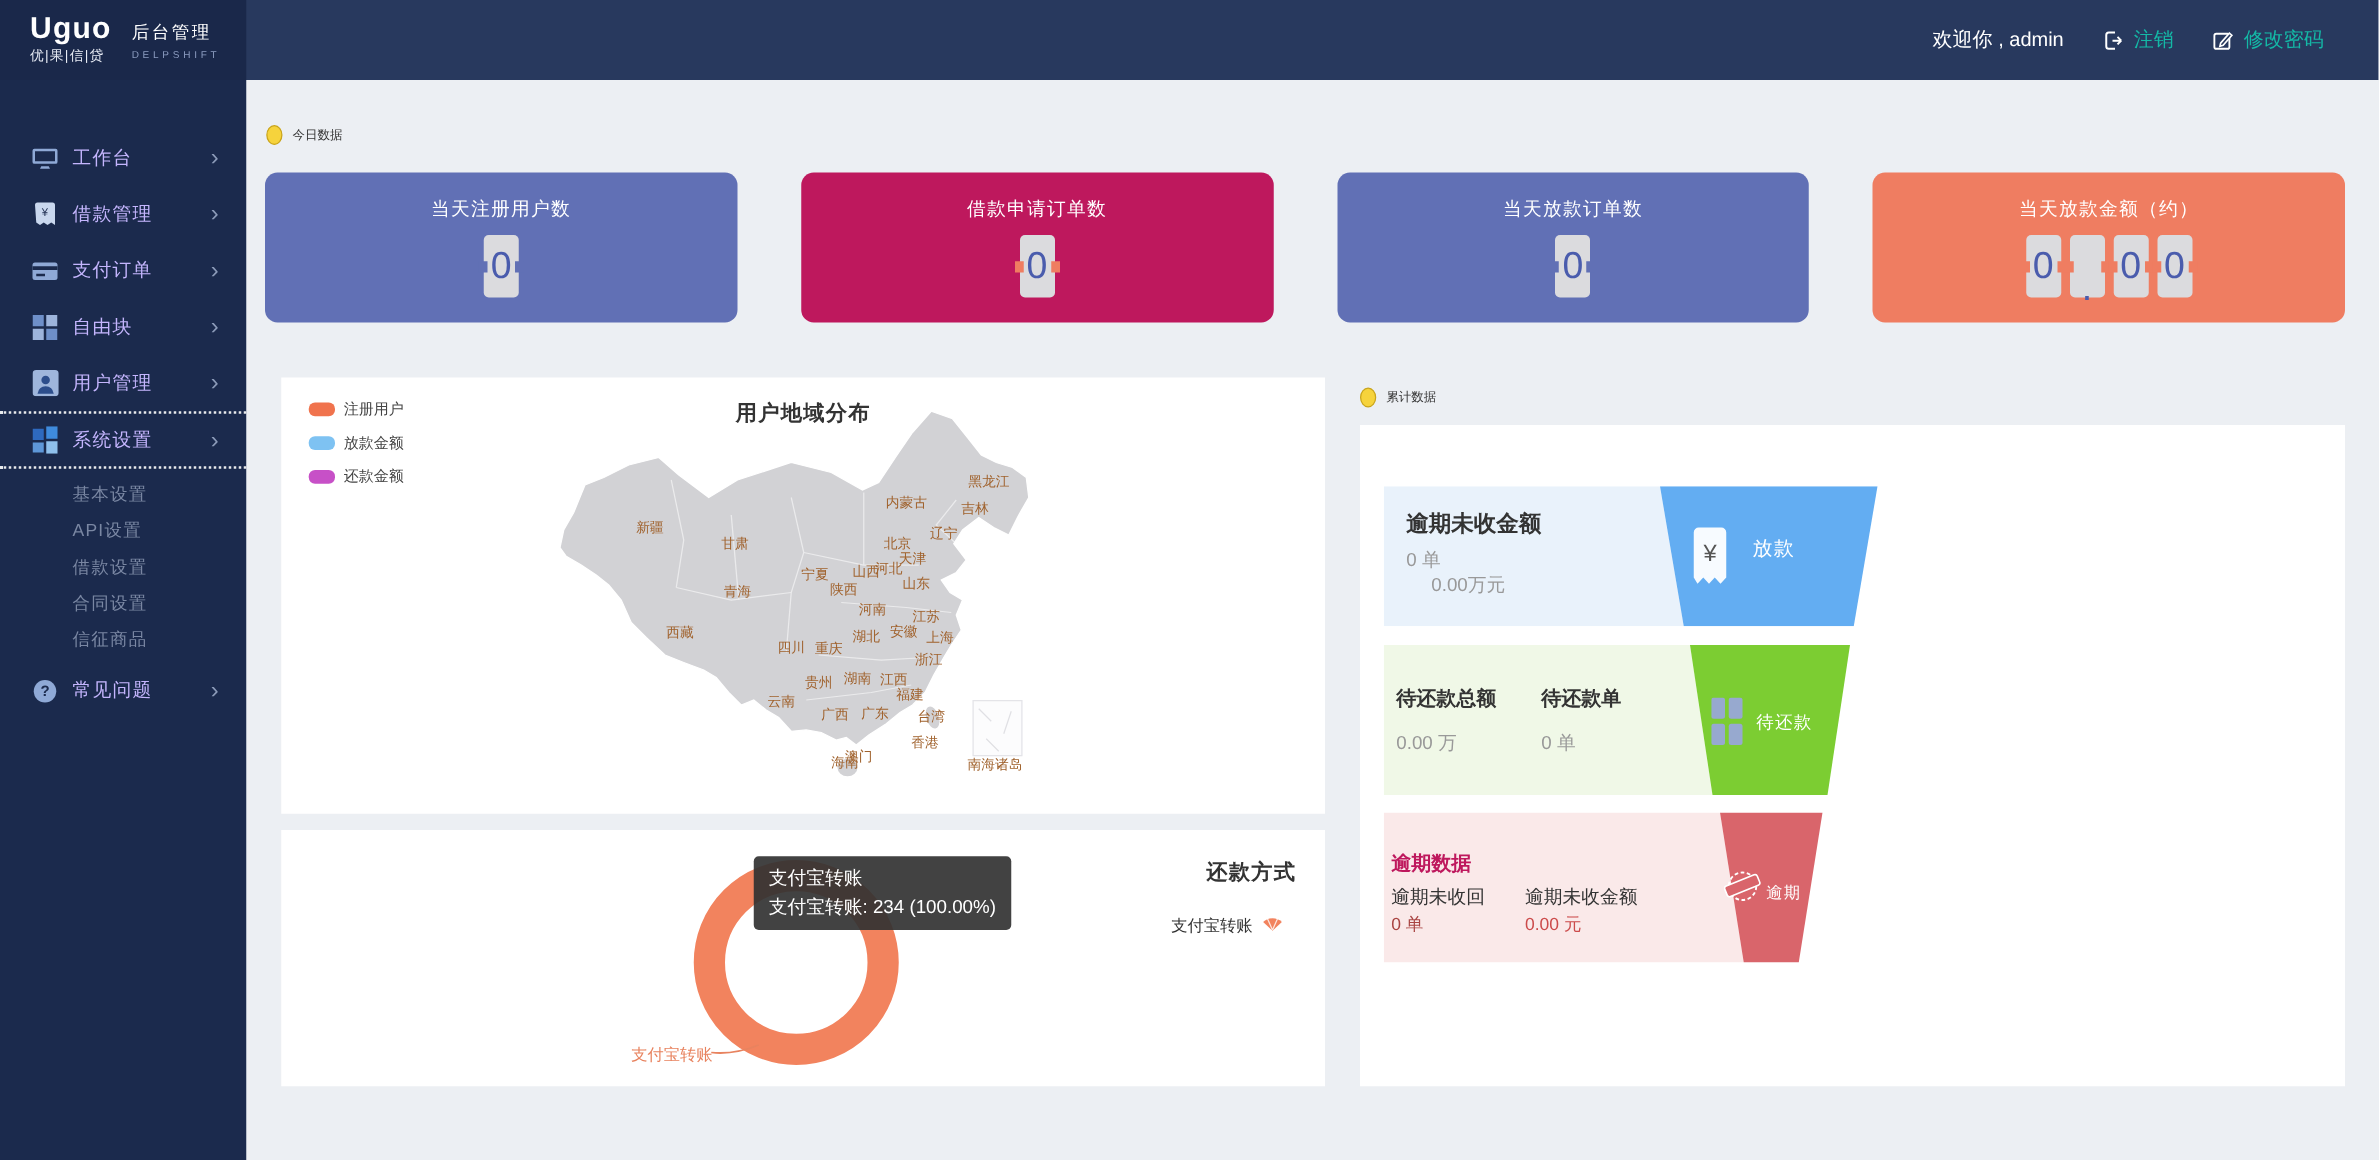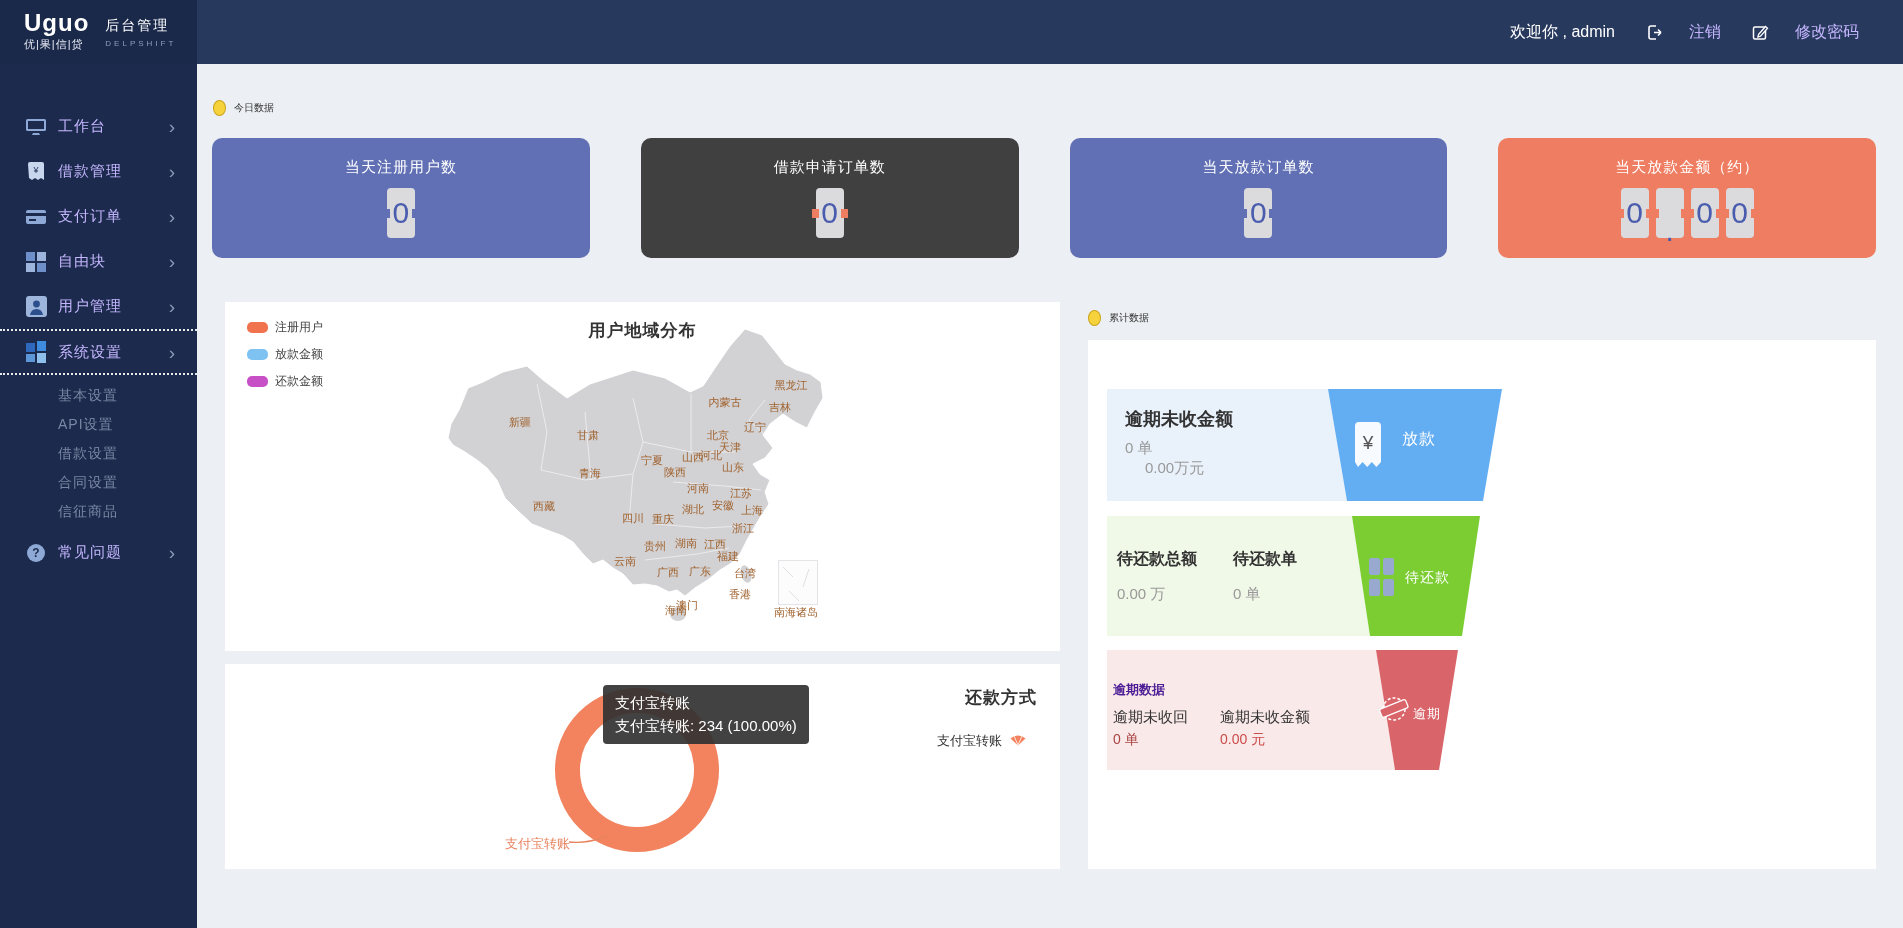--- a/index.html
+++ b/index.html
@@ -9,21 +9,21 @@
 
   
   .topbar { position:absolute; left:0; top:0; width:1903px; height:64px; background:#28395E; }
   .logo-block { position:absolute; left:0; top:0; width:197px; height:64px; background:#1A284A; display:flex; align-items:center; padding-left:24px; }
   .wordmark { color:#fff; font-size:24px; font-weight:bold; letter-spacing:1px; line-height:22px; }
   .wordmark-sub { color:#E8ECF5; font-size:11px; letter-spacing:1px; margin-top:3px; }
   .product { margin-left:16px; }
   .product-name { color:#fff; font-size:14px; letter-spacing:2px; }
   .product-sub { color:#8C9CC0; font-size:8px; letter-spacing:3px; margin-top:4px; }
   .topbar-right { position:absolute; right:44px; top:0; height:64px; display:flex; align-items:center; gap:30px; color:#fff; font-size:16px; }
-  .topbar-item { display:flex; align-items:center; gap:25px; cursor:pointer; color:#c4b5fd; }
+  .topbar-item { display:flex; align-items:center; gap:7px; cursor:pointer; color:#14b8a6; }
   .topbar-item svg { display:block; }
 
   
   .sidebar { position:absolute; left:0; top:64px; width:197px; height:864px; background:#1B2A4D; padding-top:40px; }
   .side-item { position:relative; height:45px; display:flex; align-items:center; cursor:pointer; }
   .side-item .icon { position:absolute; left:25px; width:22px; height:22px; display:flex; align-items:center; justify-content:center; }
   .side-item .lbl { position:absolute; left:58px; color:#c4b5fd; font-size:15px; letter-spacing:1px; }
   .side-item .chev { position:absolute; right:22px; color:#8B9AB8; font-size:19px; line-height:1; font-weight:400; }
   .side-item.selected { border-top:2px dotted rgba(255,255,255,.9); border-bottom:2px dotted rgba(255,255,255,.9); height:46px; }
   .submenu { padding:6px 0 4px 0; }
@@ -211,21 +211,21 @@
       <div class="stat-card" style="background: rgb(97, 112, 181);">
         <div class="stat-title">当天注册用户数</div>
         <div class="digits">
           <div class="digit">
             <span>0</span>
             <i class="pin l" style="background: rgb(97, 112, 181);"></i>
             <i class="pin r" style="background: rgb(97, 112, 181);"></i>
           </div>
         </div>
       </div>
-      <div class="stat-card" style="background: #404040;">
+      <div class="stat-card" style="background: #be185d;">
         <div class="stat-title">借款申请订单数</div>
         <div class="digits">
           <div class="digit">
             <span>0</span>
             <i class="pin l" style="background: rgb(239, 125, 97);"></i>
             <i class="pin r" style="background: rgb(239, 125, 97);"></i>
           </div>
         </div>
       </div>
       <div class="stat-card" style="background: rgb(97, 112, 181);">
@@ -417,21 +417,21 @@
         </svg>
       </div>
       <div class="banner-label" style="left:298px; top:53px; font-size:14px; letter-spacing:1px;">待还款</div>
     </div>
 
     <div class="sum-row" style="top:310px; height:120px;">
       <svg class="bg" width="769" height="120">
         <polygon points="0,0 269,0 288,120 0,120" fill="#FAE9E9"></polygon>
         <polygon points="269,0 351,0 332,120 288,120" fill="#D9656B"></polygon>
       </svg>
-      <div class="t" style="left:6px; top:31px; font-size:13px; font-weight:bold; color:#4c1d95;">逾期数据</div>
+      <div class="t" style="left:6px; top:31px; font-size:16px; font-weight:bold; color:#be185d;">逾期数据</div>
       <div class="t" style="left:6px; top:58px; font-size:15px; color:#333;">逾期未收回</div>
       <div class="t" style="left:6px; top:81px; font-size:14px; color:#A94442;">0 单</div>
       <div class="t" style="left:113px; top:58px; font-size:15px; color:#333;">逾期未收金额</div>
       <div class="t" style="left:113px; top:81px; font-size:14px; color:#CC4B4B;">0.00 元</div>
       <div class="t" style="left:272px; top:42px;">
         <svg width="30" height="34" viewBox="0 0 30 34">
           <circle cx="15" cy="17" r="11" fill="none" stroke="#FFFFFF" stroke-width="1.5" stroke-dasharray="3,2"></circle>
           <rect x="1" y="12" width="28" height="9" rx="2" transform="rotate(-22 15 17)" fill="#D9656B" stroke="#FFFFFF" stroke-width="1.3"></rect>
         </svg>
       </div>

